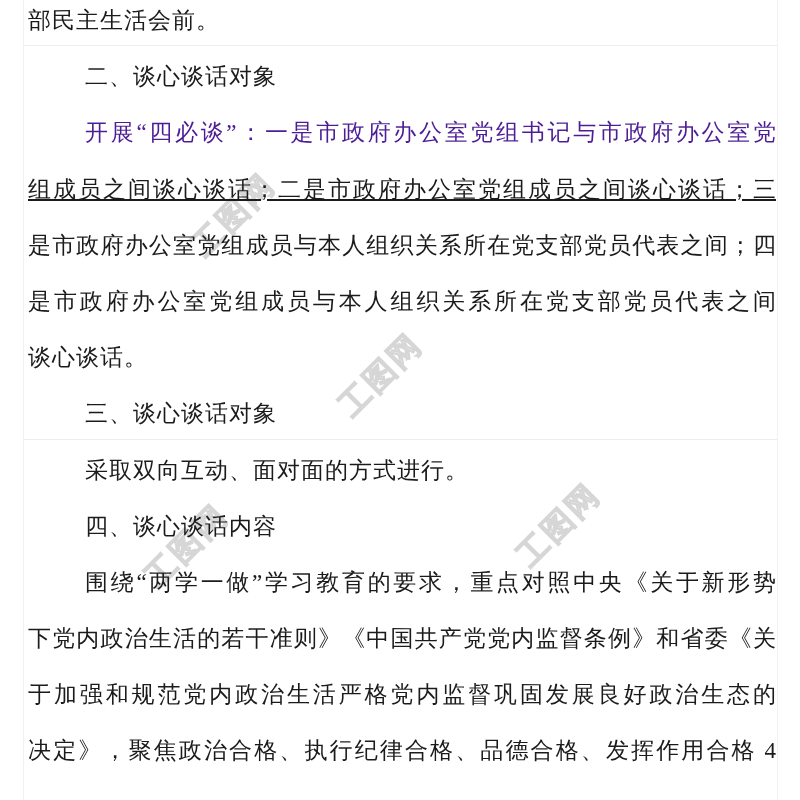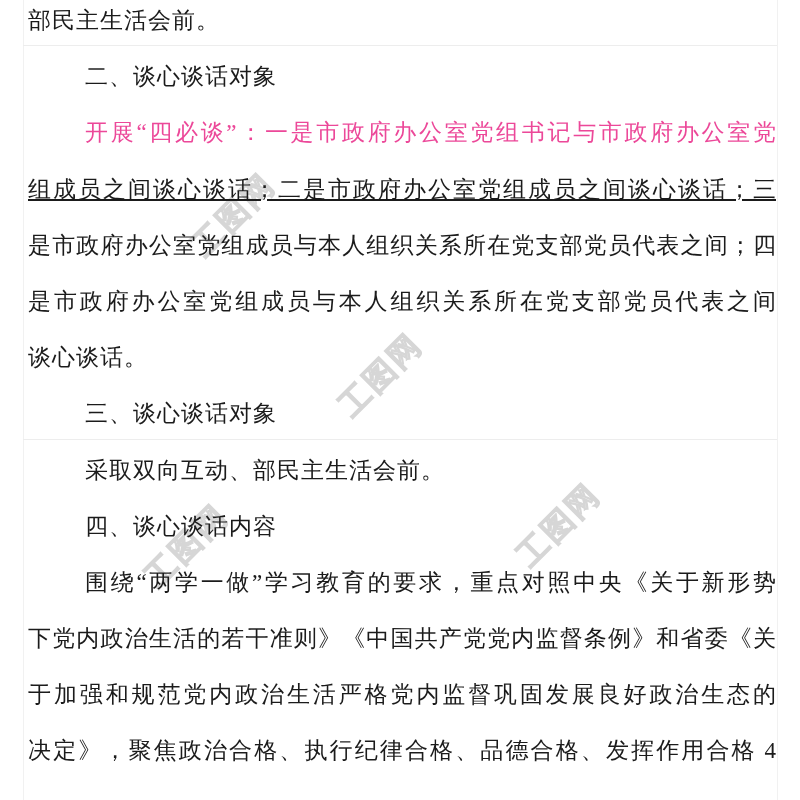--- a/index.html
+++ b/index.html
@@ -72,27 +72,27 @@
   <div class="watermark-layer" id="watermark-layer">
       <div class="watermark" style="left: 183px; top: 194px; -webkit-text-stroke: 1.2px rgb(214, 214, 214);">工图网</div>
       <div class="watermark" style="left: 330px; top: 354px; -webkit-text-stroke: 1.2px rgb(214, 214, 214);">工图网</div>
       <div class="watermark" style="left: 508px; top: 504px; -webkit-text-stroke: 1.2px rgb(214, 214, 214);">工图网</div>
       <div class="watermark" style="left: 136px; top: 525px; -webkit-text-stroke: 1.2px rgb(214, 214, 214);">工图网</div>
     </div>
 
   <div class="text-layer" id="text-layer">
       <div class="line" style="color: rgb(27, 27, 27);">部民主生活会前。</div>
       <div class="line indent" style="color: rgb(27, 27, 27);">二、谈心谈话对象</div>
-      <div class="line indent justify" style="color: #ec4899;">开展“四必谈”：一是市政府办公室党组书记与市政府办公室党</div>
+      <div class="line indent justify" style="color: #4c1d95;">开展“四必谈”：一是市政府办公室党组书记与市政府办公室党</div>
       <div class="line justify" style="color: rgb(27, 27, 27); text-decoration: underline;">组成员之间谈心谈话；二是市政府办公室党组成员之间谈心谈话；三</div>
       <div class="line justify" style="color: rgb(27, 27, 27);">是市政府办公室党组成员与本人组织关系所在党支部党员代表之间；四</div>
       <div class="line justify" style="color: rgb(27, 27, 27);">是市政府办公室党组成员与本人组织关系所在党支部党员代表之间</div>
       <div class="line" style="color: rgb(27, 27, 27);">谈心谈话。</div>
       <div class="line indent" style="color: rgb(27, 27, 27);">三、谈心谈话对象</div>
-      <div class="line indent" style="color: rgb(27, 27, 27);">采取双向互动、部民主生活会前。</div>
+      <div class="line indent" style="color: rgb(27, 27, 27);">采取双向互动、面对面的方式进行。</div>
       <div class="line indent" style="color: rgb(27, 27, 27);">四、谈心谈话内容</div>
       <div class="line indent justify" style="color: rgb(27, 27, 27);">围绕“两学一做”学习教育的要求，重点对照中央《关于新形势</div>
       <div class="line justify" style="color: rgb(27, 27, 27);">下党内政治生活的若干准则》《中国共产党党内监督条例》和省委《关</div>
       <div class="line justify" style="color: rgb(27, 27, 27);">于加强和规范党内政治生活严格党内监督巩固发展良好政治生态的</div>
       <div class="line justify" style="color: rgb(27, 27, 27);">决定》，聚焦政治合格、执行纪律合格、品德合格、发挥作用合格 4</div>
     </div>
 
 </div>
 
 </body></html>

